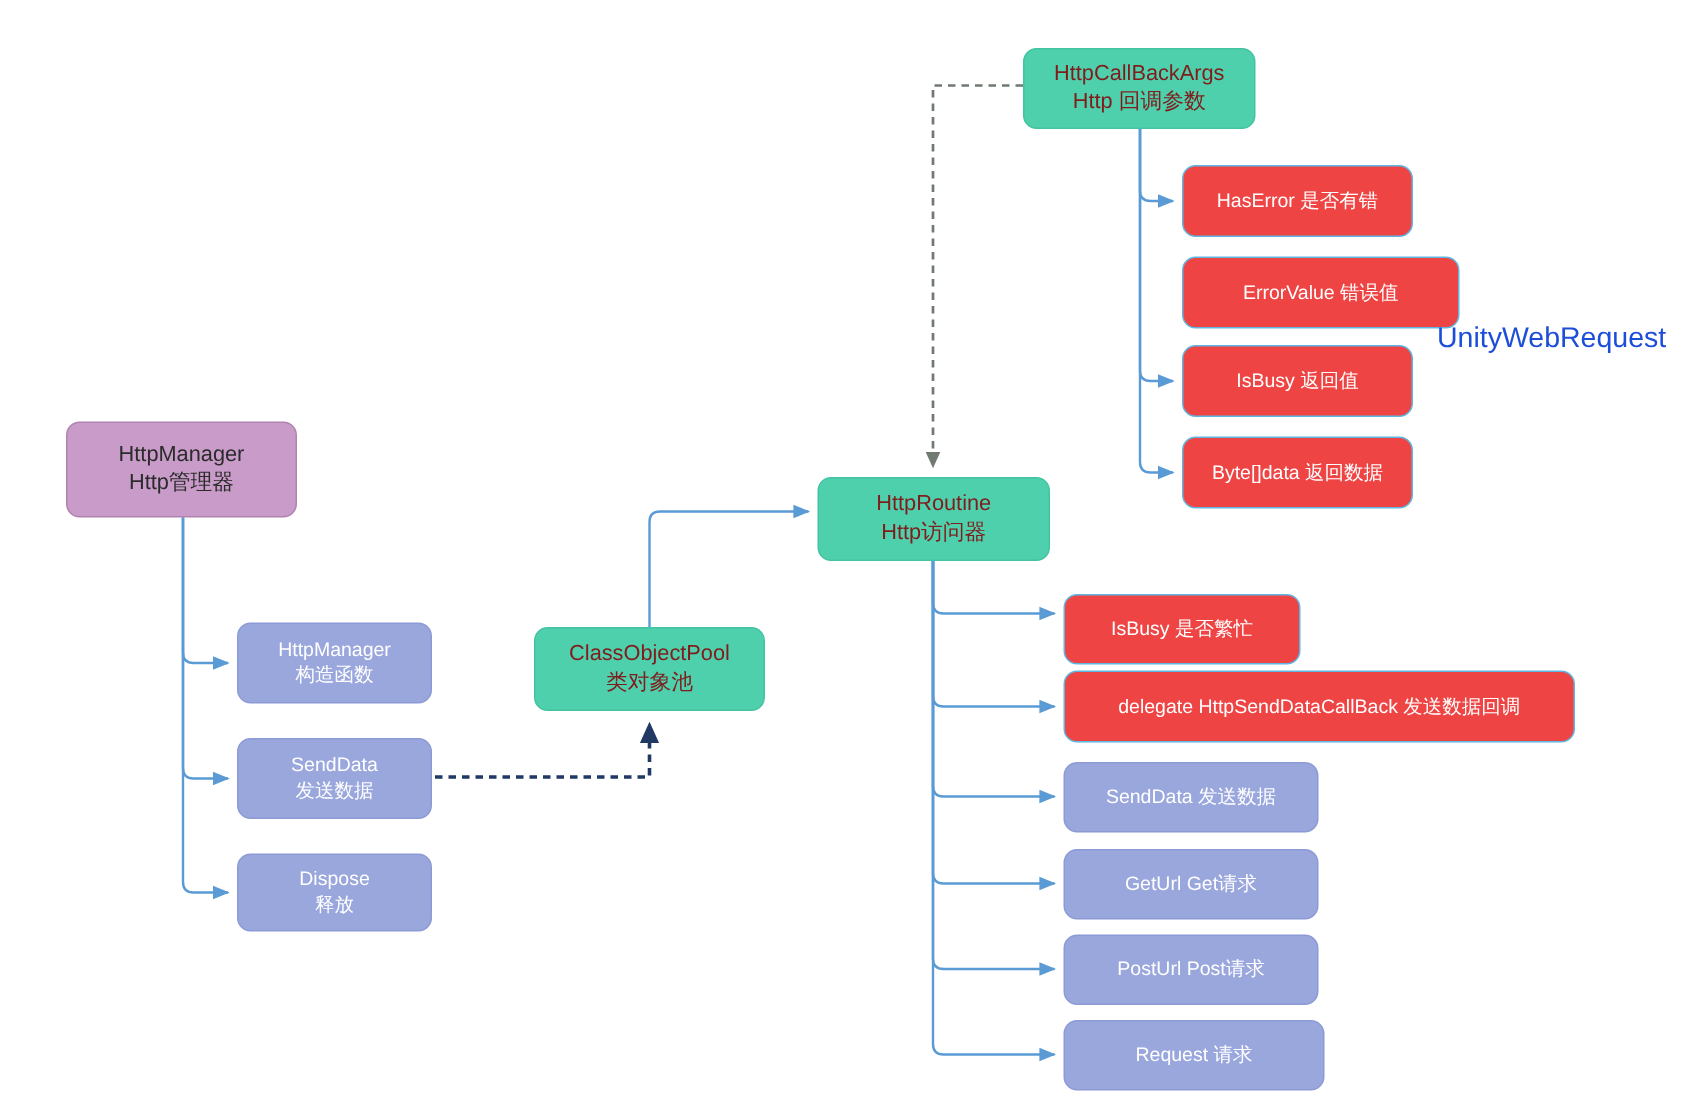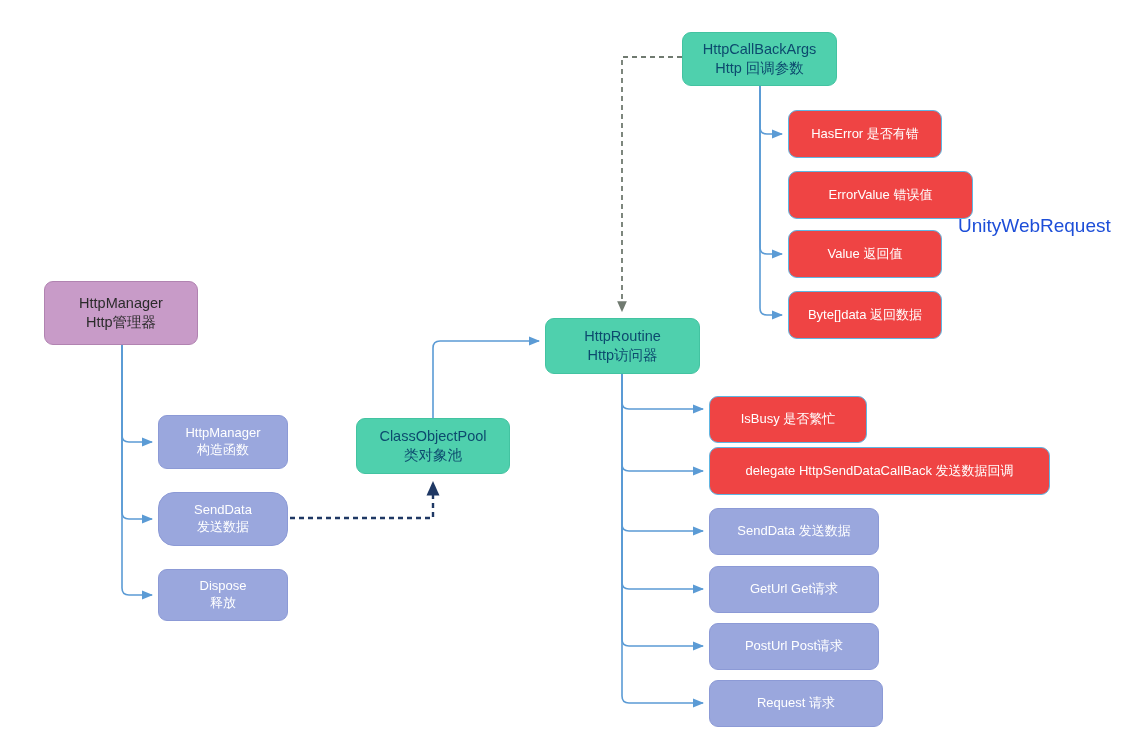--- a/index.html
+++ b/index.html
@@ -51,21 +51,21 @@
   }
   .n-periwinkle {
     background: #9aa7dd;
     border: 1px solid #8c9ad6;
     color: #ffffff;
     font-size: 13px;
   }
   .n-green {
     background: #4fd0ad;
     border: 1px solid #43c3a1;
-    color: #0c4a6e;
+    color: #7f1d1d;
     font-size: 14.5px;
     justify-content: center;
   }
   .n-blue {
     background: #ef4444;
     border: 1px solid #5fb6e2;
     color: #ffffff;
     font-size: 13px;
   }
   .free-label {
@@ -114,21 +114,21 @@
 
   <div id="node-layer">
       <div class="node n-purple" style="left: 44px; top: 281px; width: 154px; height: 64px;">
         <span class="ln">HttpManager</span>
         <span class="ln">Http管理器</span>
       </div>
       <div class="node n-periwinkle" style="left: 158px; top: 415px; width: 130px; height: 54px;">
         <span class="ln">HttpManager</span>
         <span class="ln">构造函数</span>
       </div>
-      <div class="node n-periwinkle" style="left: 158px; top: 492px; width: 130px; height: 54px; border-radius: 16px;">
+      <div class="node n-periwinkle" style="left: 158px; top: 492px; width: 130px; height: 54px;">
         <span class="ln">SendData</span>
         <span class="ln">发送数据</span>
       </div>
       <div class="node n-periwinkle" style="left: 158px; top: 569px; width: 130px; height: 52px; justify-content: center;">
         <span class="ln">Dispose</span>
         <span class="ln">释放</span>
       </div>
       <div class="node n-green" style="left: 356px; top: 418px; width: 154px; height: 56px;">
         <span class="ln">ClassObjectPool</span>
         <span class="ln">类对象池</span>
@@ -141,21 +141,21 @@
         <span class="ln">HttpCallBackArgs</span>
         <span class="ln">Http 回调参数</span>
       </div>
       <div class="node n-blue" style="left: 788px; top: 110px; width: 154px; height: 48px;">
         <span class="ln">HasError 是否有错</span>
       </div>
       <div class="node n-blue" style="left: 788px; top: 171px; width: 185px; height: 48px;">
         <span class="ln">ErrorValue 错误值</span>
       </div>
       <div class="node n-blue" style="left: 788px; top: 230px; width: 154px; height: 48px;">
-        <span class="ln">Value 返回值</span>
+        <span class="ln">IsBusy 返回值</span>
       </div>
       <div class="node n-blue" style="left: 788px; top: 291px; width: 154px; height: 48px;">
         <span class="ln">Byte[]data 返回数据</span>
       </div>
       <div class="node n-blue" style="left: 709px; top: 396px; width: 158px; height: 47px;">
         <span class="ln">IsBusy 是否繁忙</span>
       </div>
       <div class="node n-blue" style="left: 709px; top: 447px; width: 341px; height: 48px;">
         <span class="ln">delegate  HttpSendDataCallBack 发送数据回调</span>
       </div>

